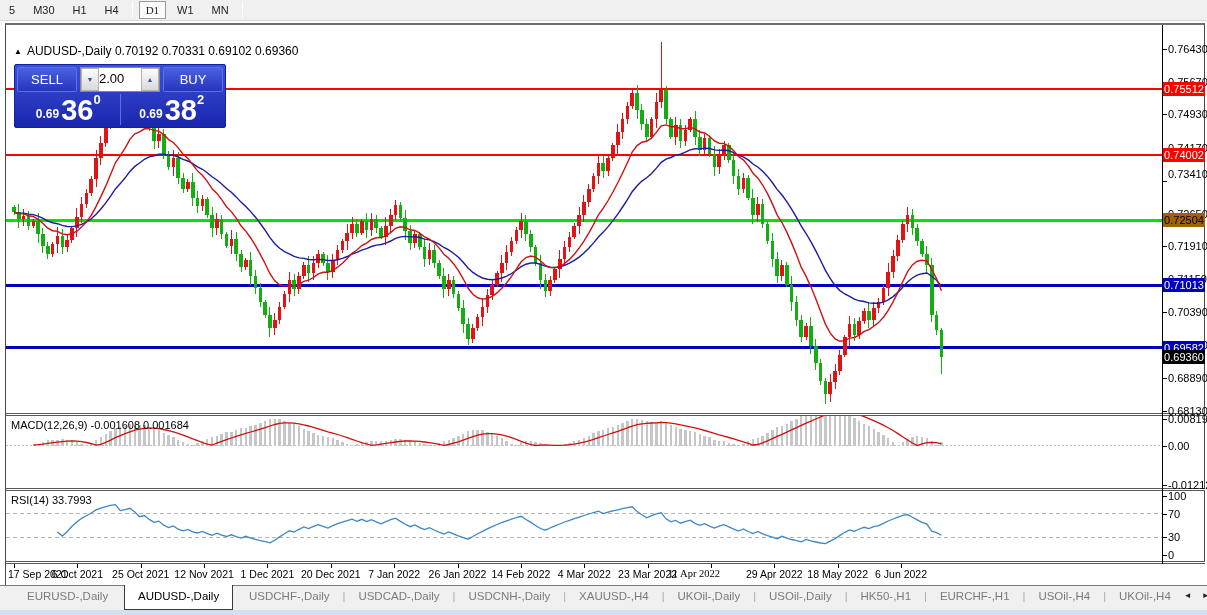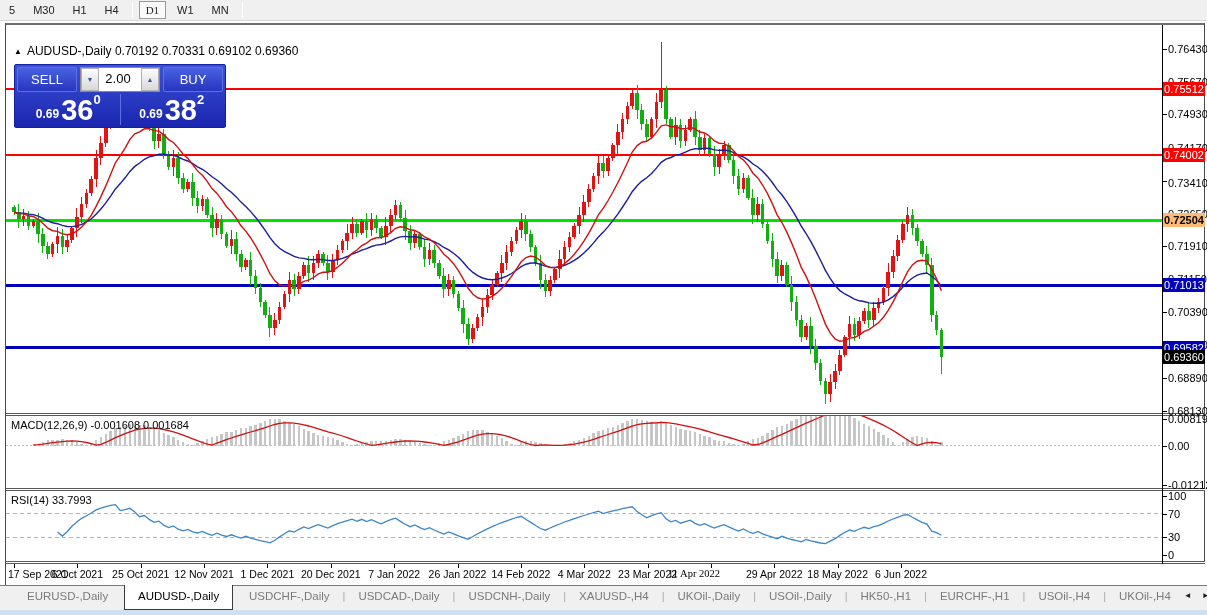--- a/index.html
+++ b/index.html
@@ -39,21 +39,21 @@
   
   #trade-panel { position:absolute; left:8px; top:39px; width:212px;
     background:linear-gradient(#3c52d8,#1a25ae); border:1px solid #1520a0; border-radius:2px; padding:2px; }
   #tp-row1 { display:flex; height:25px; }
   .tp-btn { flex:0 0 60px; color:#fff; font-size:13px; text-align:center; line-height:23px;
     background:linear-gradient(#4a61e2,#2636bе); background:linear-gradient(#4a61e2,#2636be);
     border:1px solid #5b6fe8; border-radius:2px; cursor:pointer; }
   #tp-spin { flex:1; display:flex; margin:0 3px; border:1px solid #8a8a8a; background:#fff; }
   .spin-btn { width:18px; background:linear-gradient(#fdfdfd,#d8d8d8); border:1px solid #b0b0b0;
     font-size:7px; color:#3355aa; text-align:center; line-height:21px; cursor:pointer; }
-  #tp-vol { flex:1; font-size:13px; color:#000; text-align:center; padding:3px 4px 0 0; }
+  #tp-vol { flex:1; font-size:13px; color:#000; text-align:left; padding:3px 4px 0 0; }
   #tp-row2 { display:flex; height:31px; margin-top:2px; }
   .tp-price { flex:1; color:#fff; display:flex; align-items:flex-end; justify-content:center; padding-bottom:1px; }
   .tp-price:first-child { border-right:1px solid #5b6fe8; }
   .tp-price .small { font-size:12px; font-weight:bold; padding-bottom:3px; }
   .tp-price .big { font-size:29px; font-weight:bold; line-height:27px; margin-left:2px; }
   .tp-price .sup { font-size:13px; font-weight:bold; align-self:flex-start; margin-top:-2px; }
 
   
   .ind-title { position:absolute; left:5px; font-size:11px; color:#000; }
 
@@ -687,38 +687,38 @@
   <div id="axis-labels">
       <div class="tick-dash" style="top: 23.9775px;"></div>
       <div class="tick-label" style="top: 17.9775px;">0.76430</div>
       <div class="tick-dash" style="top: 57.1101px;"></div>
       <div class="tick-label" style="top: 51.1101px;">0.75670</div>
       <div class="tick-dash" style="top: 89.3708px;"></div>
       <div class="tick-label" style="top: 83.3708px;">0.74930</div>
       <div class="tick-dash" style="top: 122.503px;"></div>
       <div class="tick-label" style="top: 116.503px;">0.74170</div>
       <div class="tick-dash" style="top: 155.636px;"></div>
-      <div class="tick-label" style="top: 152px;">0.73410</div>
+      <div class="tick-label" style="top: 143px;">0.73410</div>
       <div class="tick-dash" style="top: 188.769px;"></div>
       <div class="tick-label" style="top: 182.769px;">0.72650</div>
       <div class="tick-dash" style="top: 221.029px;"></div>
       <div class="tick-label" style="top: 215.029px;">0.71910</div>
       <div class="tick-dash" style="top: 254.162px;"></div>
       <div class="tick-label" style="top: 248.162px;">0.71150</div>
       <div class="tick-dash" style="top: 287.294px;"></div>
       <div class="tick-label" style="top: 281.294px;">0.70390</div>
       <div class="tick-dash" style="top: 320.427px;"></div>
       <div class="tick-label" style="top: 314.427px;">0.69630</div>
       <div class="tick-dash" style="top: 352.688px;"></div>
       <div class="tick-label" style="top: 346.688px;">0.68890</div>
       <div class="tick-dash" style="top: 385.82px;"></div>
       <div class="tick-label" style="top: 379.82px;">0.68130</div>
       <div class="px-box" style="top: 56.9982px; background: rgb(255, 0, 0); color: rgb(255, 255, 255);">0.75512</div>
       <div class="px-box" style="top: 122.827px; background: rgb(255, 0, 0); color: rgb(255, 255, 255);">0.74002</div>
-      <div class="px-box" style="top: 188.133px; background: #fdba74; color: rgb(0, 0, 0); font-weight: bold;">0.72504</div>
+      <div class="px-box" style="top: 188.133px; background: #a16207; color: rgb(0, 0, 0);">0.72504</div>
       <div class="px-box" style="top: 253.134px; background: rgb(0, 0, 189); color: rgb(255, 255, 255);">0.71013</div>
       <div class="px-box" style="top: 315.52px; background: rgb(0, 0, 189); color: rgb(255, 255, 255);">0.69582</div>
       <div class="px-box" style="top: 325.198px; background: rgb(0, 0, 0); color: rgb(255, 255, 255);">0.69360</div>
       <div class="tick-dash" style="top: 394px;"></div>
       <div class="tick-label" style="top: 388px;">0.008197</div>
       <div class="tick-dash" style="top: 420.6px;"></div>
       <div class="tick-label" style="top: 414.6px;">0.00</div>
       <div class="tick-dash" style="top: 460px;"></div>
       <div class="tick-label" style="top: 454px;">-0.01212</div>
       <div class="tick-dash" style="top: 471px;"></div>

